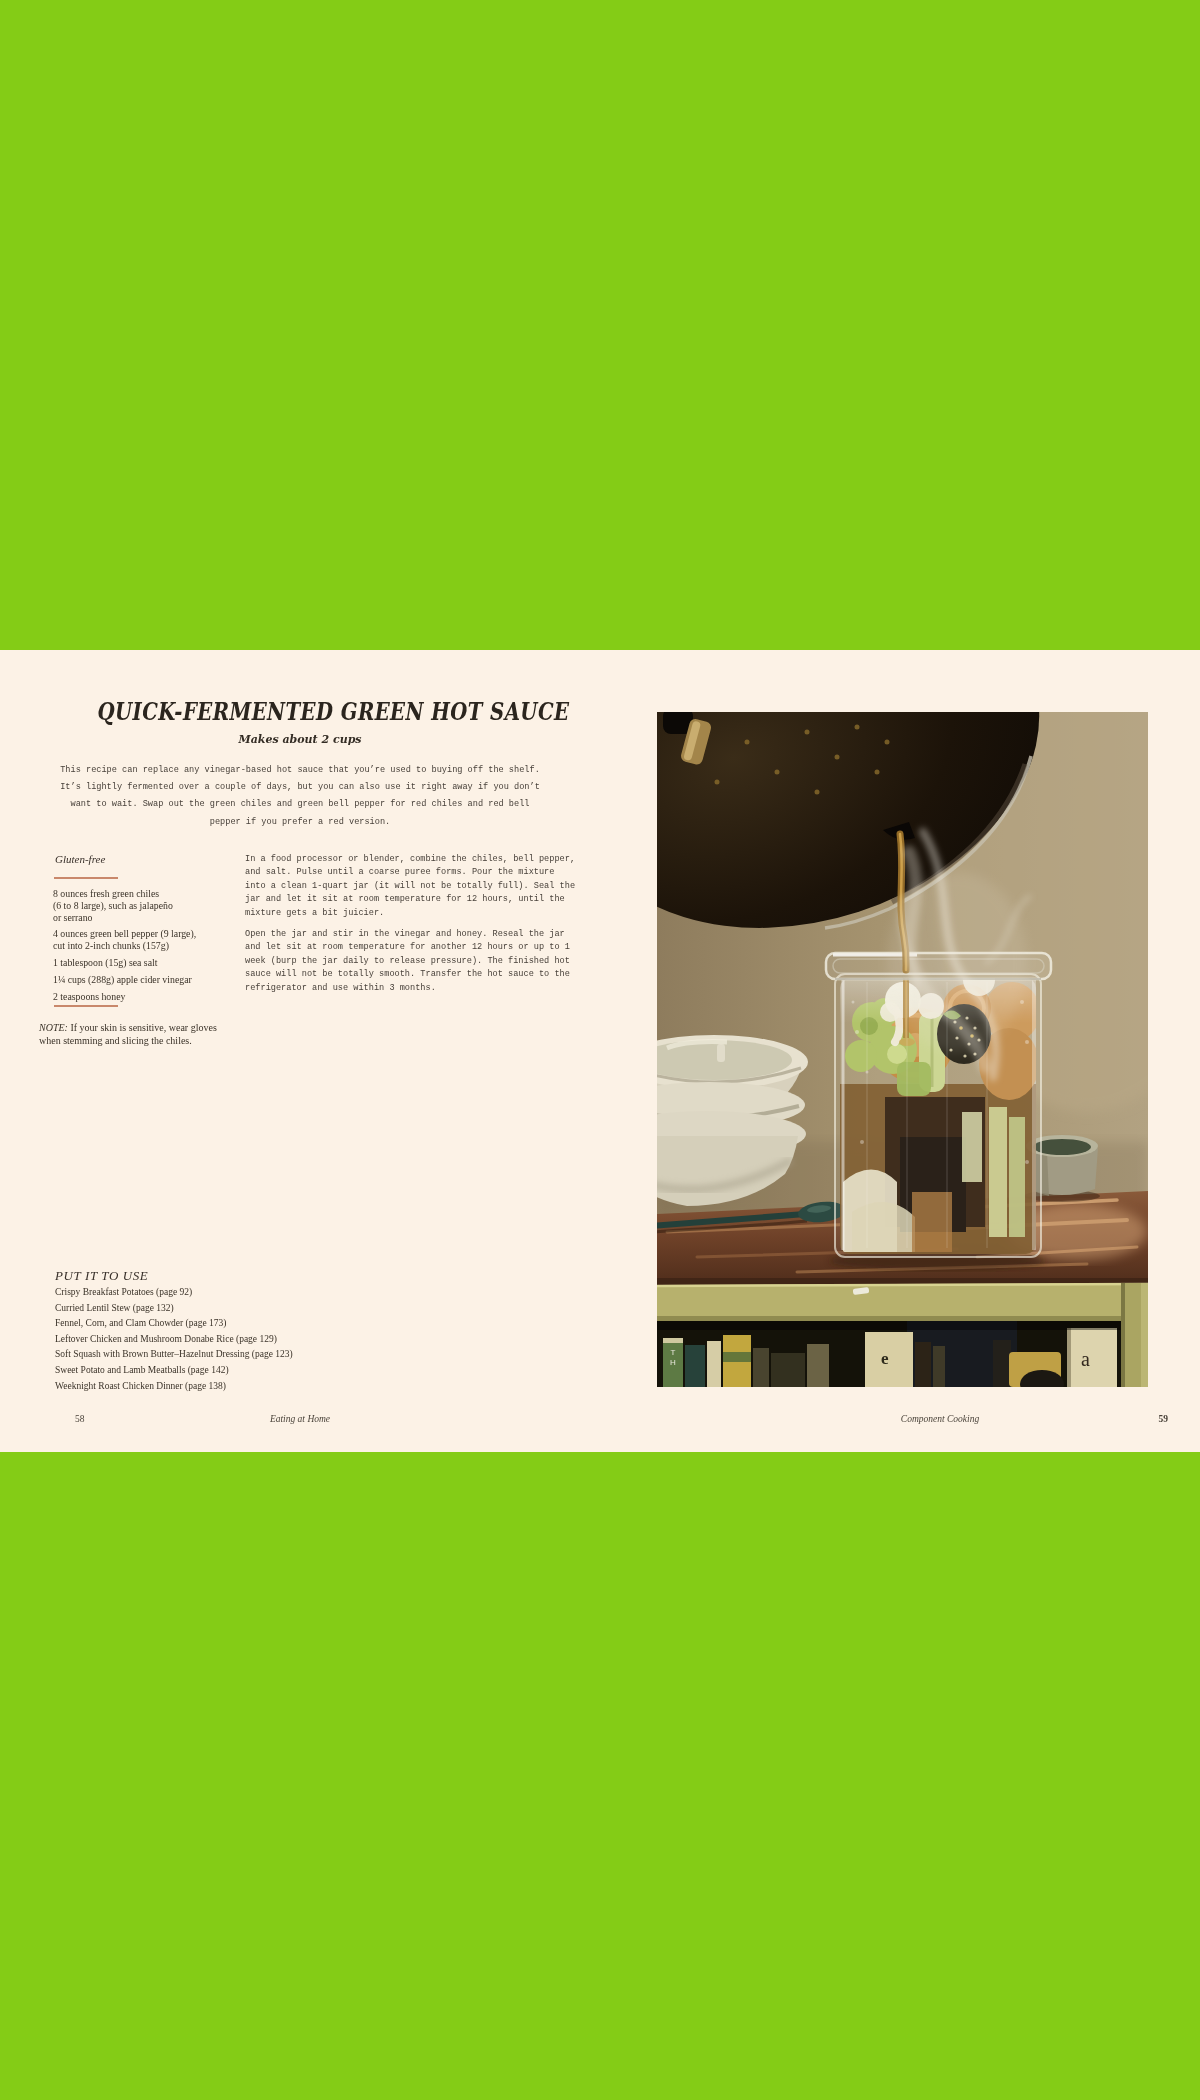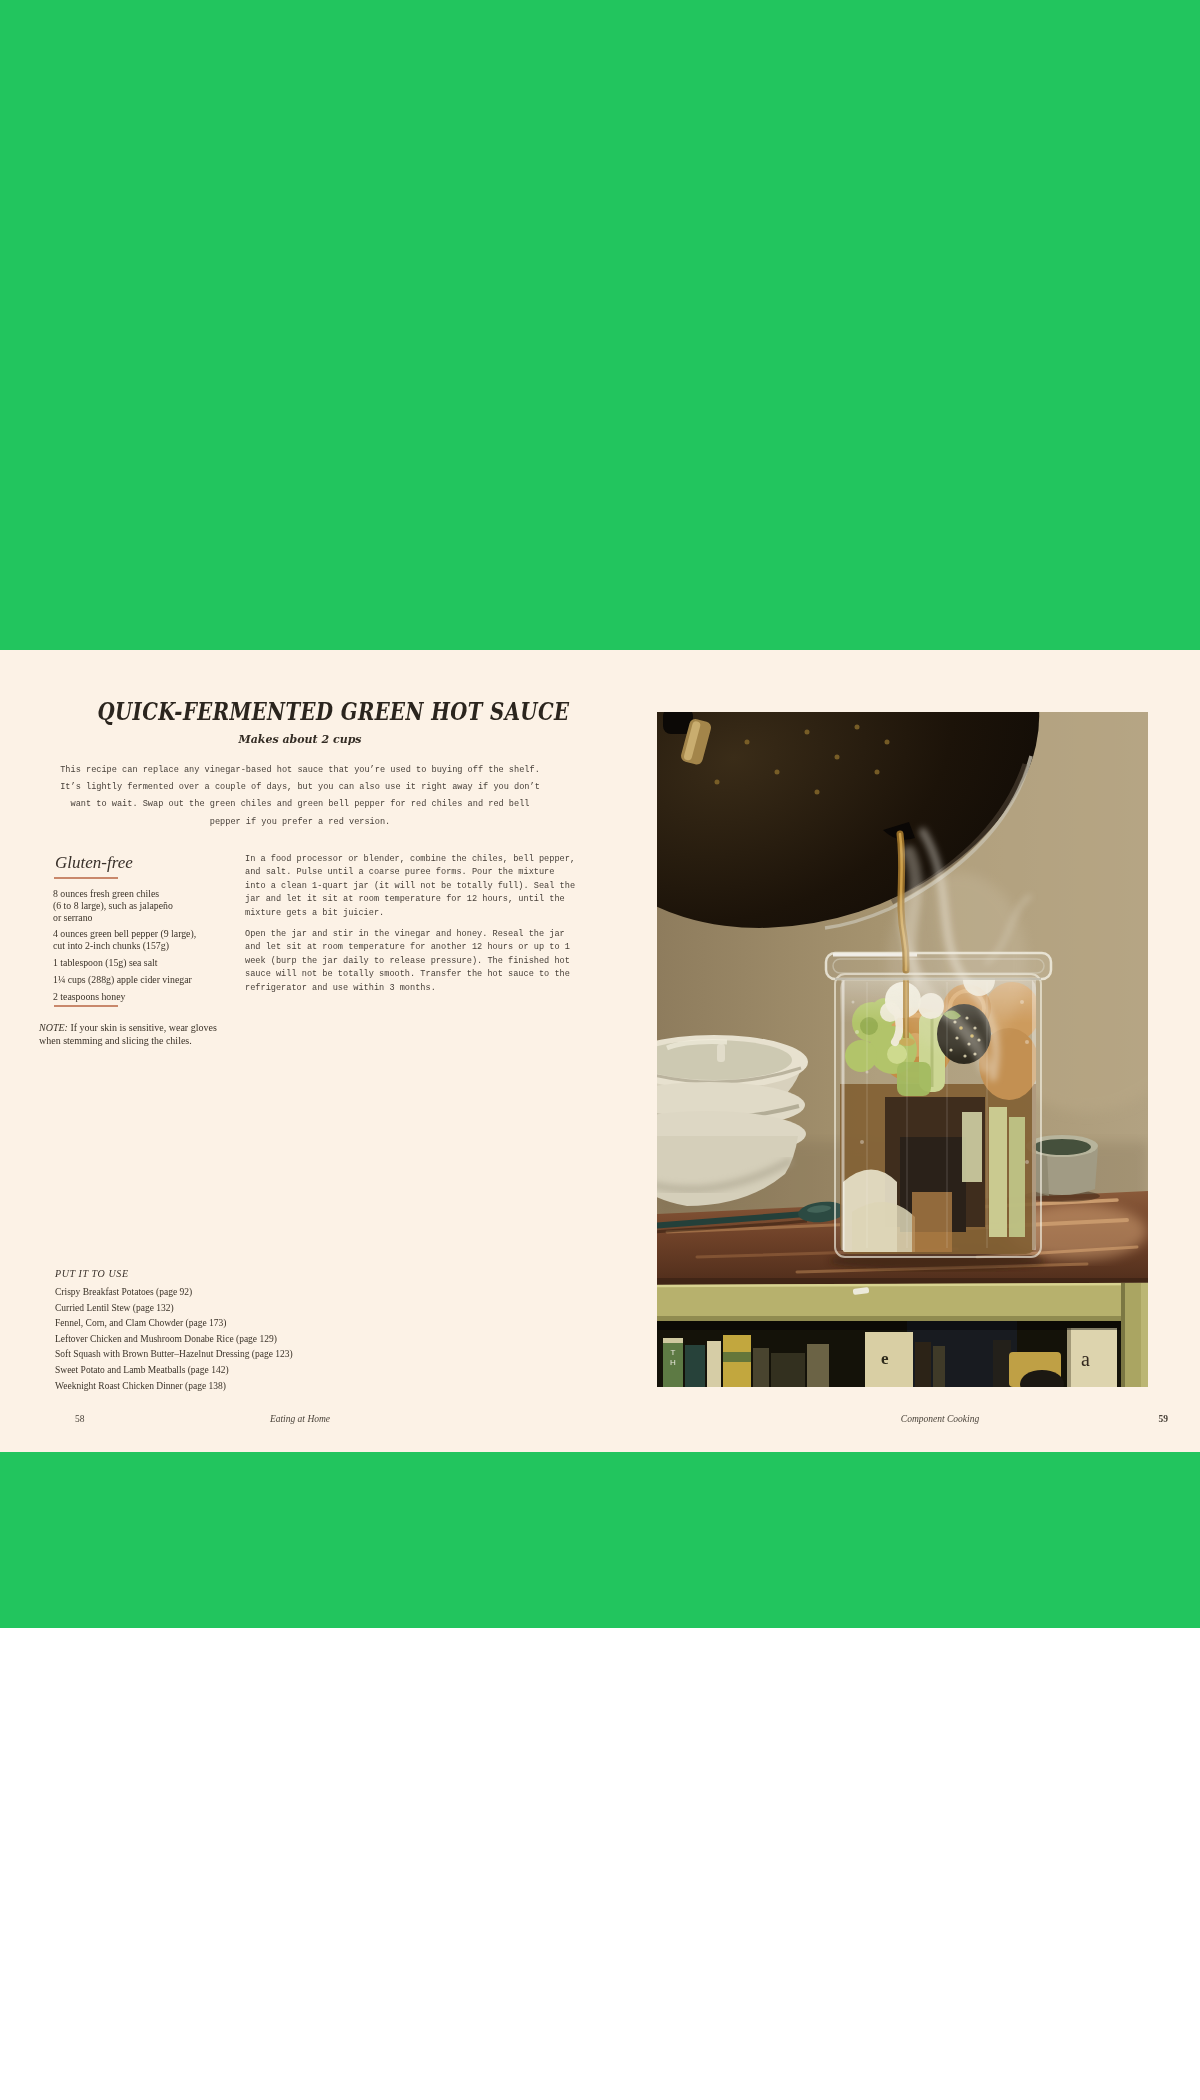--- a/index.html
+++ b/index.html
@@ -1,38 +1,38 @@
 <!DOCTYPE html>
 <html><head>
 <meta charset="utf-8">
 <style>
   html,body{margin:0;padding:0;background:#ffffff;}
-  #spread{position:relative;width:1200px;height:1628px;background:#22c55e;overflow:hidden;
+  #spread{position:relative;width:1200px;height:2100px;background:#84cc16;overflow:hidden;
           font-family:"Liberation Serif",serif;color:#3a3228;}
   #cream-band{position:absolute;left:0;top:650px;width:1200px;height:802px;background:#fcf2e6;}
   .abs{position:absolute;}
   .serif{font-family:"Liberation Serif",serif;color:#3a3228;}
   .mono{font-family:"Liberation Mono",monospace;color:#48413a;}
   .ital{font-style:italic;}
   #title{left:53px;top:697px;width:494px;text-align:center;
          font-family:"DejaVu Serif",serif;font-style:italic;font-weight:700;
          font-size:24px;letter-spacing:.5px;color:#2b251e;transform:scaleX(.82);transform-origin:50% 50%;white-space:nowrap;}
   #subtitle{left:53px;top:733px;width:494px;text-align:center;
             font-family:"DejaVu Serif",serif;font-style:italic;font-weight:700;font-size:11px;color:#332c24;}
   #intro{left:53px;top:762px;width:494px;font-size:8.6px;line-height:17.2px;text-align:center;}
-  #diet-label{left:55px;top:853px;font-size:17px;color:#38302a;}
+  #diet-label{left:55px;top:853px;font-size:11px;color:#38302a;}
   .rule{height:2px;background:#c9886b;}
   #rule-1{left:54px;top:877px;width:64px;}
   #rule-2{left:54px;top:1005px;width:64px;}
   #ingredients{left:53px;top:888px;width:176px;font-size:9.8px;line-height:11.8px;}
   #ingredients .ing{margin:0 0 5px 0;}
   #note{left:39px;top:1021px;width:182px;font-size:10px;line-height:13.2px;}
   #method{left:245px;top:853px;width:334px;font-size:8.6px;line-height:13.4px;}
   #method p{margin:0 0 8px 0;}
-  #putuse-heading{left:55px;top:1268px;font-size:10px;letter-spacing:.6px;color:#38302a;}
+  #putuse-heading{left:55px;top:1268px;font-size:13px;letter-spacing:.6px;color:#38302a;}
   #putuse-list{left:55px;top:1285px;width:330px;font-size:9.5px;}
   #putuse-list .pu{height:15.6px;line-height:15.6px;}
   .footer{top:1414px;font-size:9.5px;color:#4a433a;padding-left:20px;}
   #pageno-left{left:55px;}
   #running-left{left:200px;width:160px;text-align:center;}
   #running-right{left:840px;width:160px;text-align:center;}
   #pageno-right{left:1118px;width:30px;text-align:right;font-weight:bold;}
   #photo{left:657px;top:712px;width:491px;height:675px;overflow:hidden;}
   #photo svg{display:block;}
 </style>

